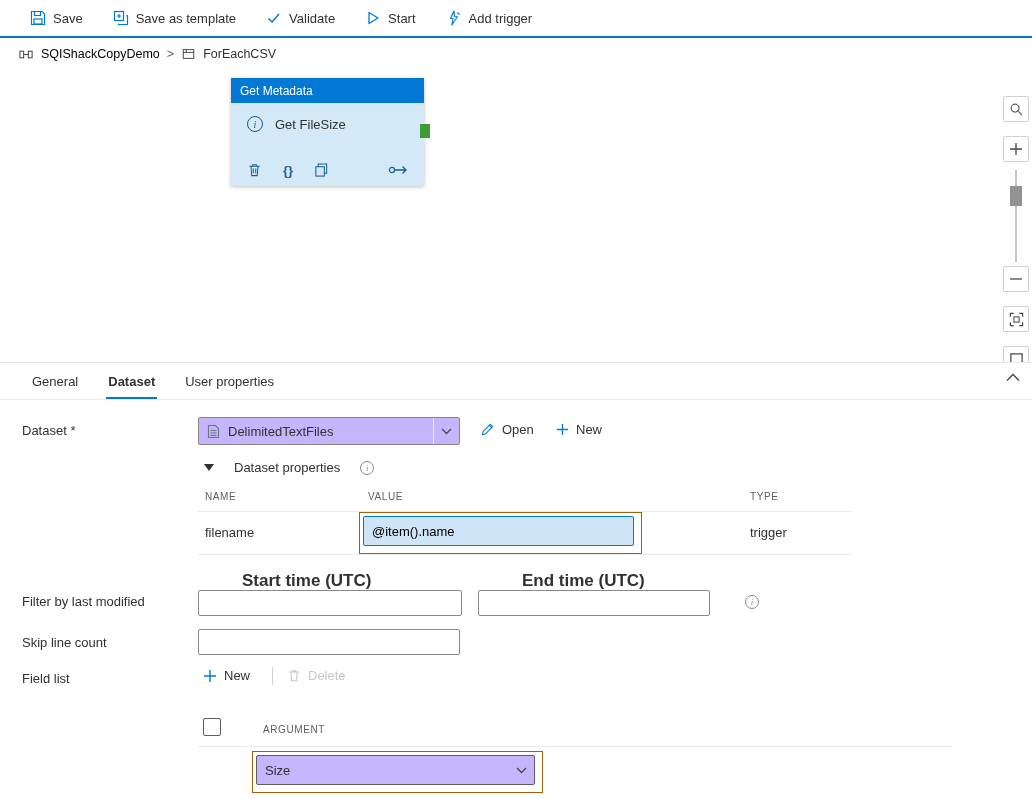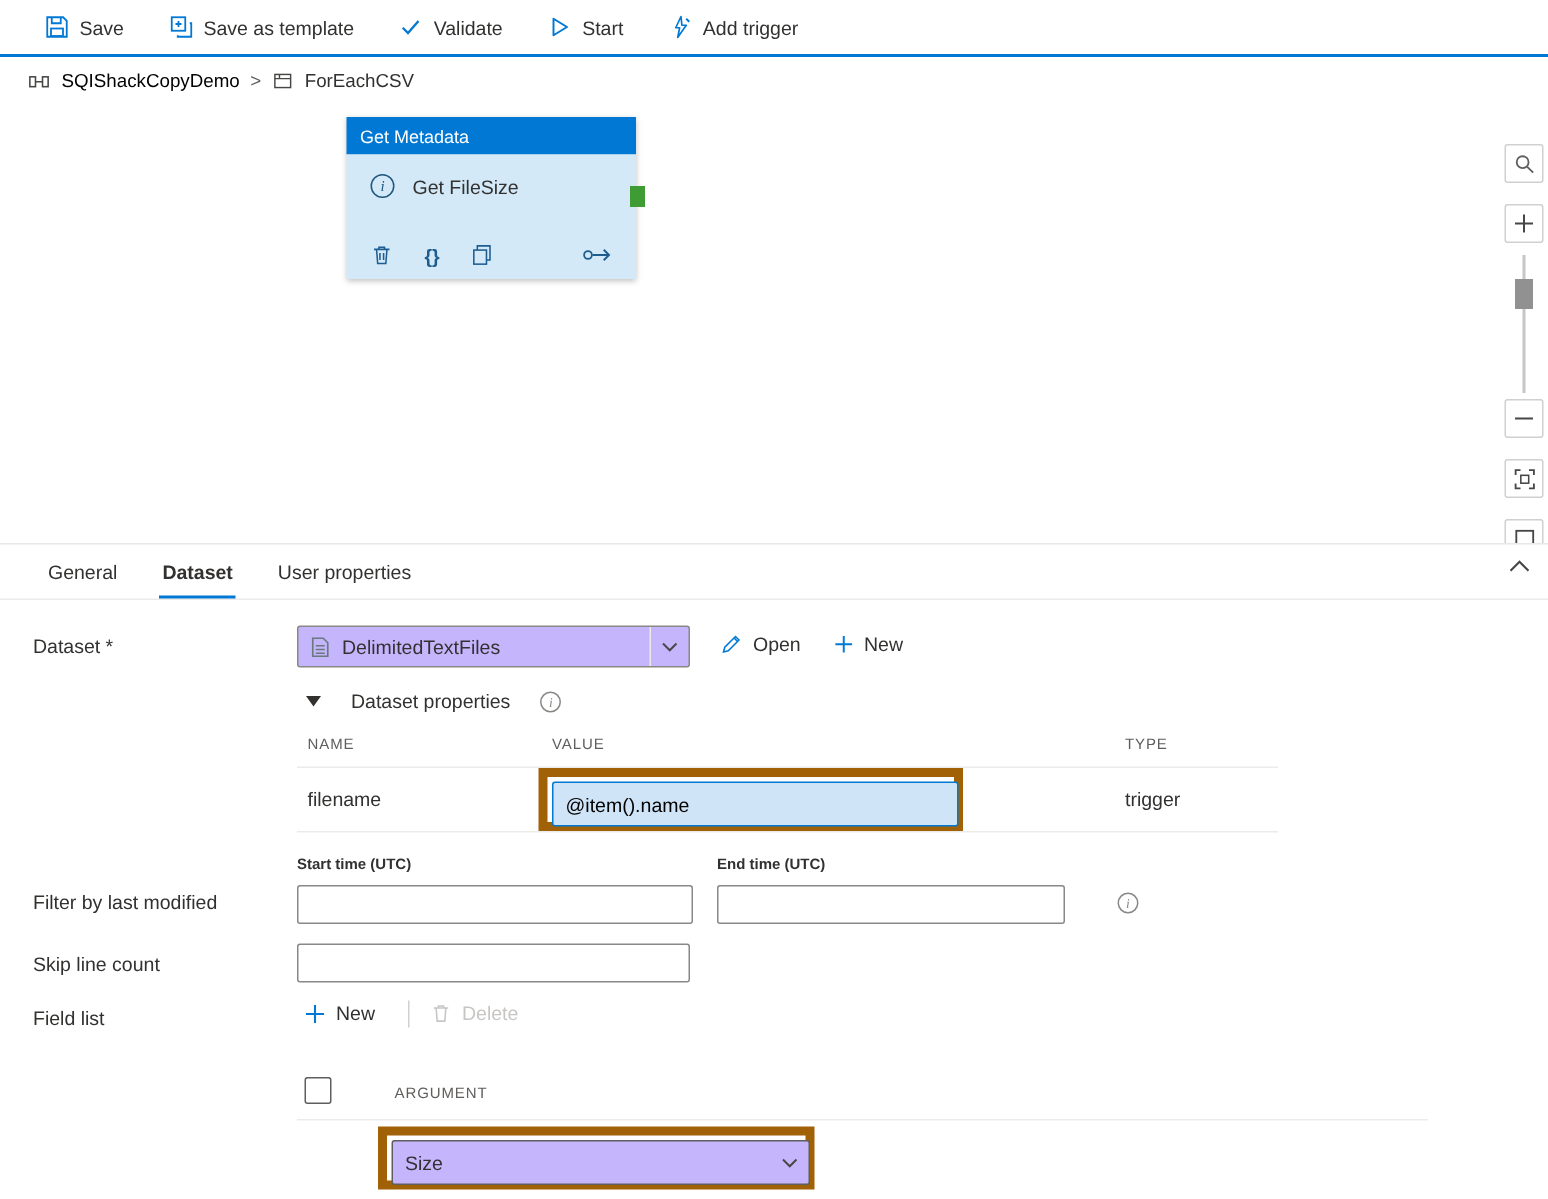--- a/index.html
+++ b/index.html
@@ -49,37 +49,37 @@
   .panel { position:absolute; top:362px; left:0; width:1032px; height:437px;
            background:#fff; border-top:1px solid #e8e8e8; z-index:6; }
   .tabs { position:relative; height:37px; display:flex; align-items:flex-end;
           padding-left:30px; gap:26px; border-bottom:1px solid #edebe9; }
   .tab { padding:9px 2px 8px; cursor:pointer; border-bottom:2px solid transparent; }
   .tab.active { font-weight:bold; border-bottom:2px solid #0078d4; }
   .collapse-btn { position:absolute; right:12px; top:10px; cursor:pointer; }
 
   .p-abs { position:absolute; }
   .form-label { font-size:13px; color:#323130; }
-  .bold-label { font-weight:bold; font-size:10px; }
+  .bold-label { font-weight:bold; font-size:17px;margin-left:44px; }
   .col-header { font-size:10px; color:#605e5c; letter-spacing:0.6px; }
   .hline { position:absolute; border-top:1px solid #edebe9; height:0; }
 
   .dropdown { display:flex; align-items:center; background:#c4b5fd; border:1px solid #8a8886;
               border-radius:2px; height:28px; cursor:pointer; }
   .dropdown .dd-label { flex:1; padding:0 8px; white-space:nowrap; overflow:hidden; }
   .dd-chev { width:26px; height:100%; display:flex; align-items:center; justify-content:center;
              border-left:1px solid #edebe9; }
   .dd-chev.no-sep { border-left:none; }
 
   .txt-input { border:1px solid #8a8886; border-radius:2px; background:#fff; height:26px;
                padding:0 8px; font-family:"Liberation Sans", sans-serif; font-size:13px; color:#323130; }
   .value-input { border:1px solid #0078d4; background:#cfe4f7; height:30px; width:271px;
                  margin:3px; padding:0 8px; font-size:13px; border-radius:2px; }
 
-  .red-box { position:absolute; border:6px solid #a16207; }
+  .red-box { position:absolute; border:1px solid #a16207; }
 
   .link-btn { display:flex; align-items:center; gap:7px; cursor:pointer; }
   .link-btn.disabled { color:#c8c6c4; cursor:default; }
   .vdiv { position:absolute; width:0; border-left:1px solid #d2d0ce; }
 
   .checkbox { width:18px; height:18px; border:1px solid #605e5c; border-radius:2px; background:#fff; cursor:pointer; }
 
   .info-i { width:14px; height:14px; border:1px solid #8a8886; border-radius:50%; color:#8a8886;
             font-size:9px; font-style:italic; font-family:"Liberation Serif", serif;
             display:inline-flex; align-items:center; justify-content:center; }

